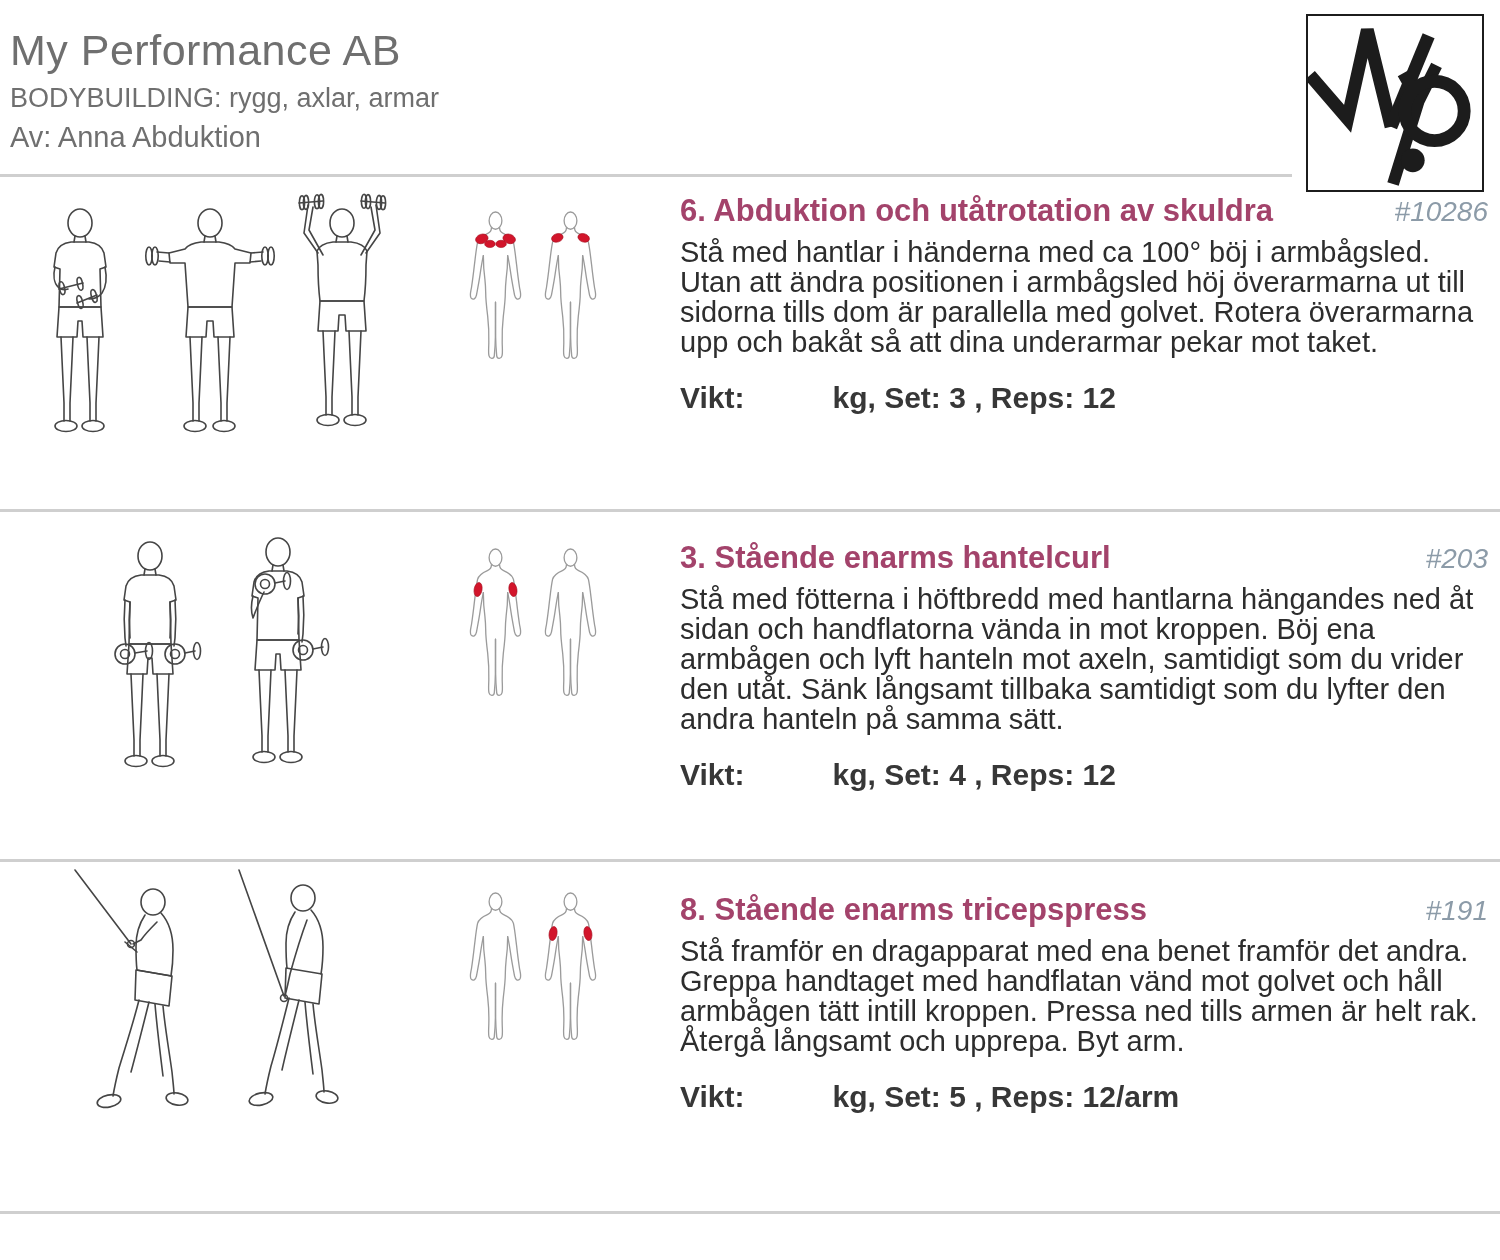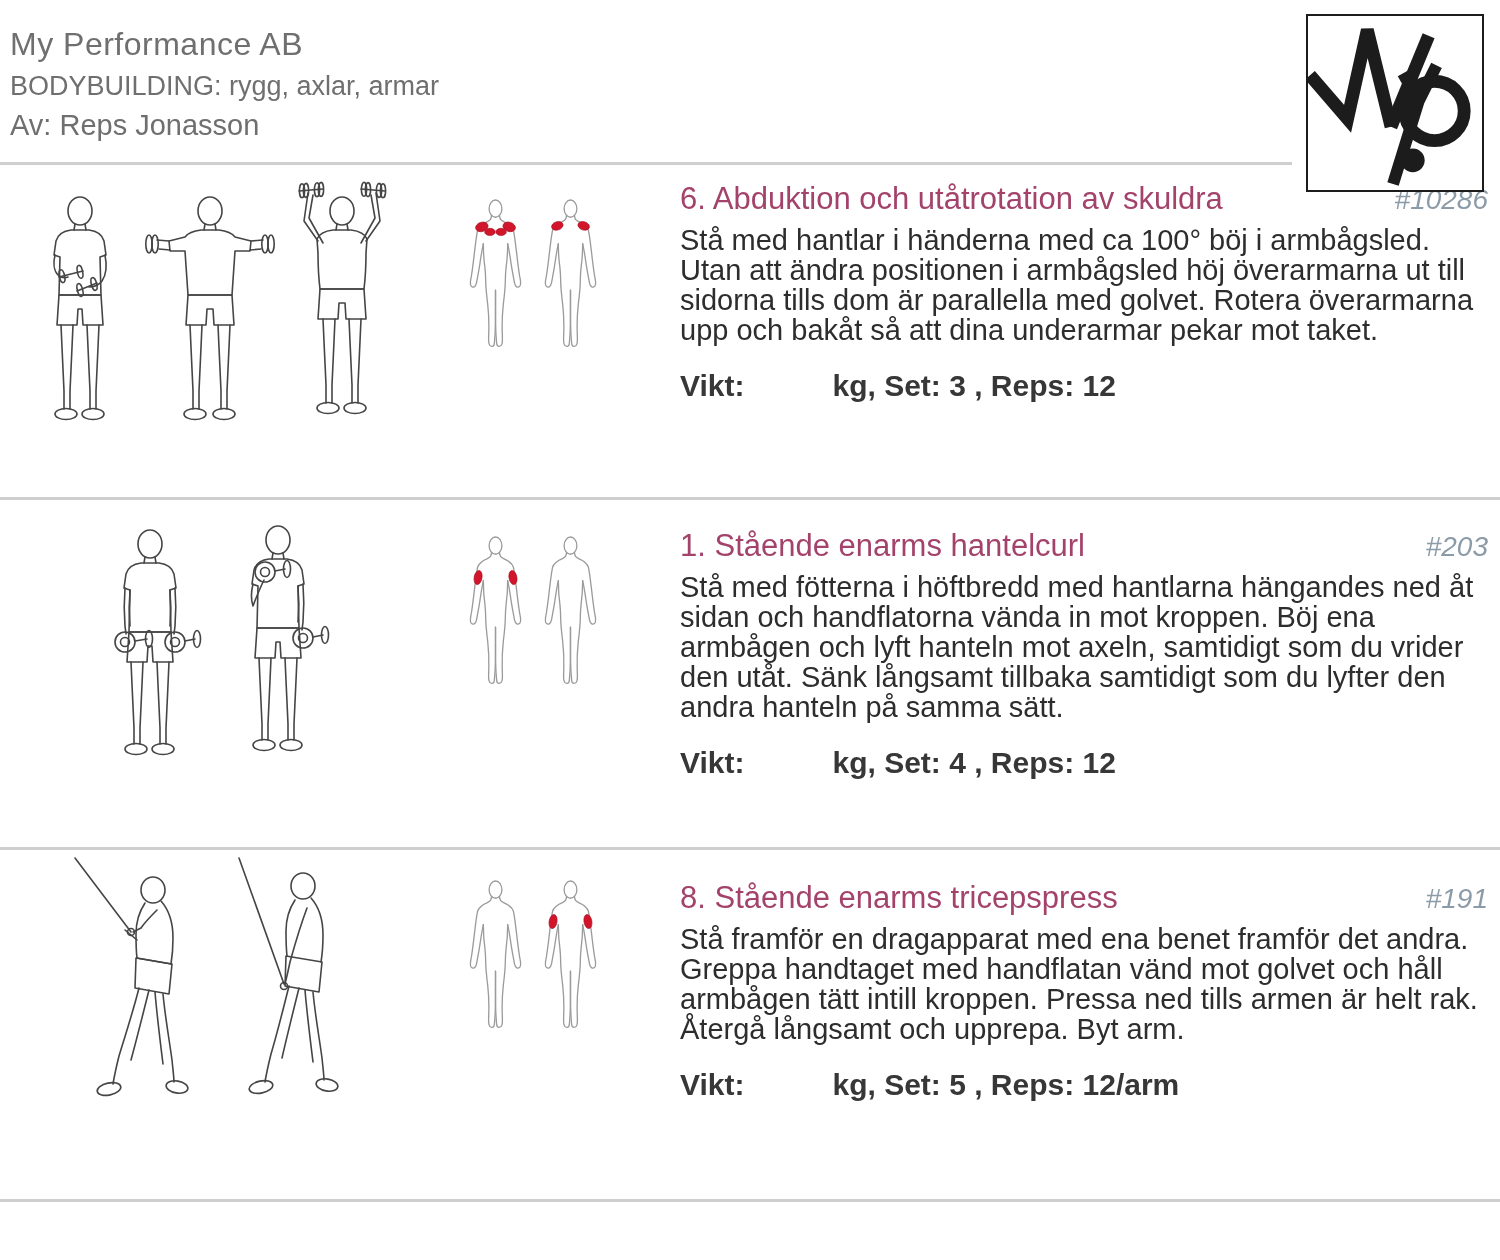--- a/index.html
+++ b/index.html
@@ -2,21 +2,21 @@
 <html><head>
 <meta charset="utf-8">
 <style>
   * { margin:0; padding:0; box-sizing:border-box; }
   html, body { width:1500px; height:1260px; background:#ffffff; overflow:hidden;
                font-family:"Liberation Sans", sans-serif; }
   .page { position:relative; width:1500px; height:1260px; background:#fff; }
 
   
   .header { padding:26px 0 0 10px; }
-  .company  { font-size:32px; color:#6f6f6f; letter-spacing:0.5px; }
+  .company  { font-size:43px; color:#6f6f6f; letter-spacing:0.5px; }
   .subtitle { font-size:27px; color:#6f6f6f; margin-top:8px; }
   .author   { font-size:29px; color:#6f6f6f; margin-top:7px; }
   .logo-box { position:absolute; top:14px; right:16px; width:178px; height:178px;
               border:2px solid #1c1c1c; background:#fff; }
   .logo-box svg { width:100%; height:100%; display:block; }
 
   .hr { height:3px; background:#cfcfcf; }
   .header-hr { margin-top:20px; width:1292px; }
 
   
@@ -30,21 +30,21 @@
   .r3 .figs { padding-top:4px; }
   .muscles { width:185px; display:flex; justify-content:center; }
   .r1 .muscles { padding-top:34px; }
   .r2 .muscles { padding-top:36px; }
   .r3 .muscles { padding-top:30px; }
   .txt { flex:1; padding:16px 12px 0 55px; }
   .r2 .txt { padding-top:28px; }
   .r3 .txt { padding-top:30px; }
 
   .title-line { display:flex; justify-content:space-between; align-items:baseline; }
-  .ex-title { font-size:31px; font-weight:normal; color:#a3436b; }
+  .ex-title { font-size:31px; font-weight:bold; color:#a3436b; }
   .ref { font-size:28px; font-style:italic; color:#8c9ba8; font-weight:normal; }
   .desc { font-size:29px; line-height:30px; color:#2d2d2d; margin-top:8px; max-width:810px; }
   .statline { font-size:30px; font-weight:bold; color:#373737; margin-top:24px; }
   .gap { display:inline-block; width:88px; }
 
   svg .ln { fill:none; stroke:#454545; stroke-width:1.6;
             stroke-linecap:round; stroke-linejoin:round; }
   svg .bodyln { fill:none; stroke:#9b9b9b; stroke-width:1.3;
             stroke-linecap:round; stroke-linejoin:round; }
   svg .muscle { fill:#d2152b; stroke:#a50f20; stroke-width:0.6; }
@@ -64,21 +64,21 @@
       </g>
     </symbol>
   </defs>
 </svg>
 
 <div class="page">
 
   <div class="header">
     <div class="company">My Performance AB</div>
     <div class="subtitle">BODYBUILDING: rygg, axlar, armar</div>
-    <div class="author">Av: Reps Jonasson</div>
+    <div class="author">Av: Anna Abduktion</div>
   </div>
 
   <div class="logo-box">
     <svg viewBox="0 0 176 176">
       <g fill="none" stroke="#1c1c1c" stroke-width="13">
         <path d="M2,60 L40,104 L60,14 L84,112"></path>
         <path d="M84,112 L122,20"></path>
         <path d="M96,58 L112,86 M130,50 L112,86 L86,170" stroke-width="12"></path>
         <circle cx="128" cy="96" r="30"></circle>
       </g>
@@ -237,21 +237,21 @@
         <use href="#body-outline" x="3" y="0" width="60" height="150"></use>
         <use href="#body-outline" x="77" y="0" width="60" height="150"></use>
         <g class="muscle" transform="translate(3,0)">
           <ellipse cx="12.8" cy="41" rx="3.9" ry="7" transform="rotate(10 12.8 41)"></ellipse>
           <ellipse cx="47.2" cy="41" rx="3.9" ry="7" transform="rotate(-10 47.2 41)"></ellipse>
         </g>
       </svg>
     </div>
     <div class="txt">
       <div class="title-line">
-        <div class="ex-title">1. Stående enarms hantelcurl</div>
+        <div class="ex-title">3. Stående enarms hantelcurl</div>
         <div class="ref">#203</div>
       </div>
       <div class="desc">Stå med fötterna i höftbredd med hantlarna hängandes ned åt sidan och handflatorna vända in mot kroppen. Böj ena armbågen och lyft hanteln mot axeln, samtidigt som du vrider den utåt. Sänk långsamt tillbaka samtidigt som du lyfter den andra hanteln på samma sätt.</div>
       <div class="statline"><span>Vikt:</span><span class="gap"></span><span>kg, Set: 4 , Reps: 12</span></div>
     </div>
   </div>
 
   <div class="hr"></div>
 
   <div class="row r3">

